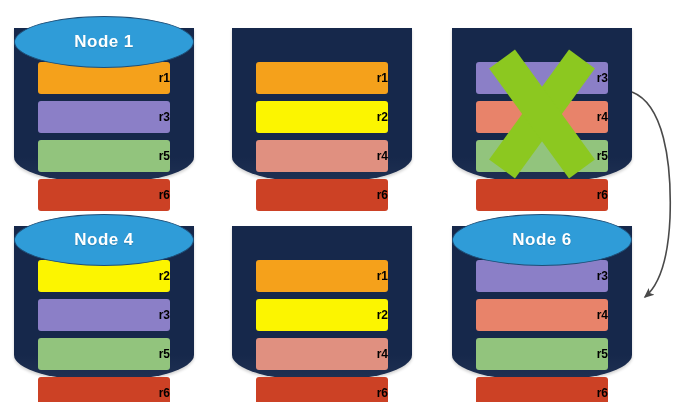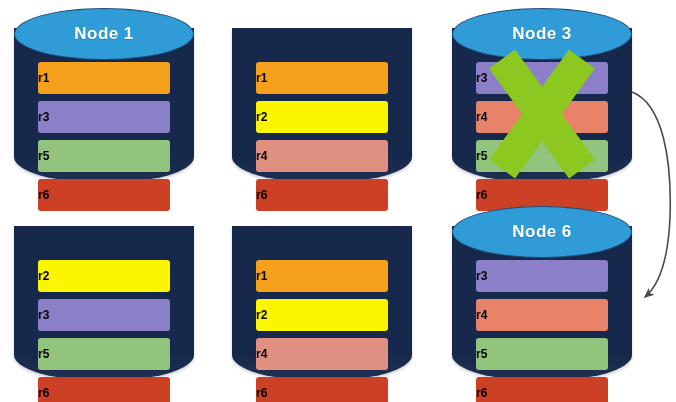--- a/index.html
+++ b/index.html
@@ -51,21 +51,21 @@
     border-bottom-left-radius: 90px 28px;
     border-bottom-right-radius: 90px 28px;
     background: linear-gradient(to bottom, rgba(255,255,255,0.00), rgba(255,255,255,0.045));
     pointer-events: none;
   }
 
   
   .cyl-top {
     position: absolute;
     left: 0;
-    top: 0;
+    top: 8px;
     width: 180px;
     height: 52px;
     border-radius: 50% / 50%;
     background: #2f9cd8;
     border: 1px solid #1f4f78;
     box-sizing: border-box;
     display: flex;
     align-items: center;
     justify-content: center;
   }
@@ -85,21 +85,21 @@
     left: 24px;
     top: 54px;
     width: 132px;
   }
   .row-bar {
     height: 32px;
     margin-bottom: 7px;
     border-radius: 3px;
     display: flex;
     align-items: center;
-    justify-content: flex-start;
+    justify-content: flex-end;
     box-sizing: border-box;
   }
   .row-bar:last-child { margin-bottom: 0; }
   .row-label {
     font-size: 12px;
     font-weight: bold;
     color: #000000;
     line-height: 1;
   }
 
@@ -186,43 +186,43 @@
           <div class="row-bar" style="background: rgb(232, 131, 106);">
             <span class="row-label">r4</span>
           </div>
           <div class="row-bar" style="background: rgb(146, 196, 125);">
             <span class="row-label">r5</span>
           </div>
           <div class="row-bar" style="background: rgb(204, 65, 37);">
             <span class="row-label">r6</span>
           </div>
         </div>
-        <div class="cyl-top">
-          <div class="node-label"><span>Node</span><span class="num">3</span></div>
-        </div>
         <div class="fail-x">
           <div class="bar a" style="background: rgb(140, 200, 32);"></div>
           <div class="bar b" style="background: rgb(140, 200, 32);"></div>
         </div>
       </div>
       <div class="node" style="left: 14px; top: 206px;">
         <div class="cyl-body"></div>
         <div class="rows">
           <div class="row-bar" style="background: rgb(252, 245, 0);">
             <span class="row-label">r2</span>
           </div>
           <div class="row-bar" style="background: rgb(139, 127, 199);">
             <span class="row-label">r3</span>
           </div>
           <div class="row-bar" style="background: rgb(146, 196, 125);">
             <span class="row-label">r5</span>
           </div>
           <div class="row-bar" style="background: rgb(204, 65, 37);">
             <span class="row-label">r6</span>
           </div>
+        </div>
+        <div class="cyl-top">
+          <div class="node-label"><span>Node</span><span class="num">4</span></div>
         </div>
       </div>
       <div class="node" style="left: 232px; top: 206px;">
         <div class="cyl-body"></div>
         <div class="rows">
           <div class="row-bar" style="background: rgb(245, 161, 27);">
             <span class="row-label">r1</span>
           </div>
           <div class="row-bar" style="background: rgb(252, 245, 0);">
             <span class="row-label">r2</span>

